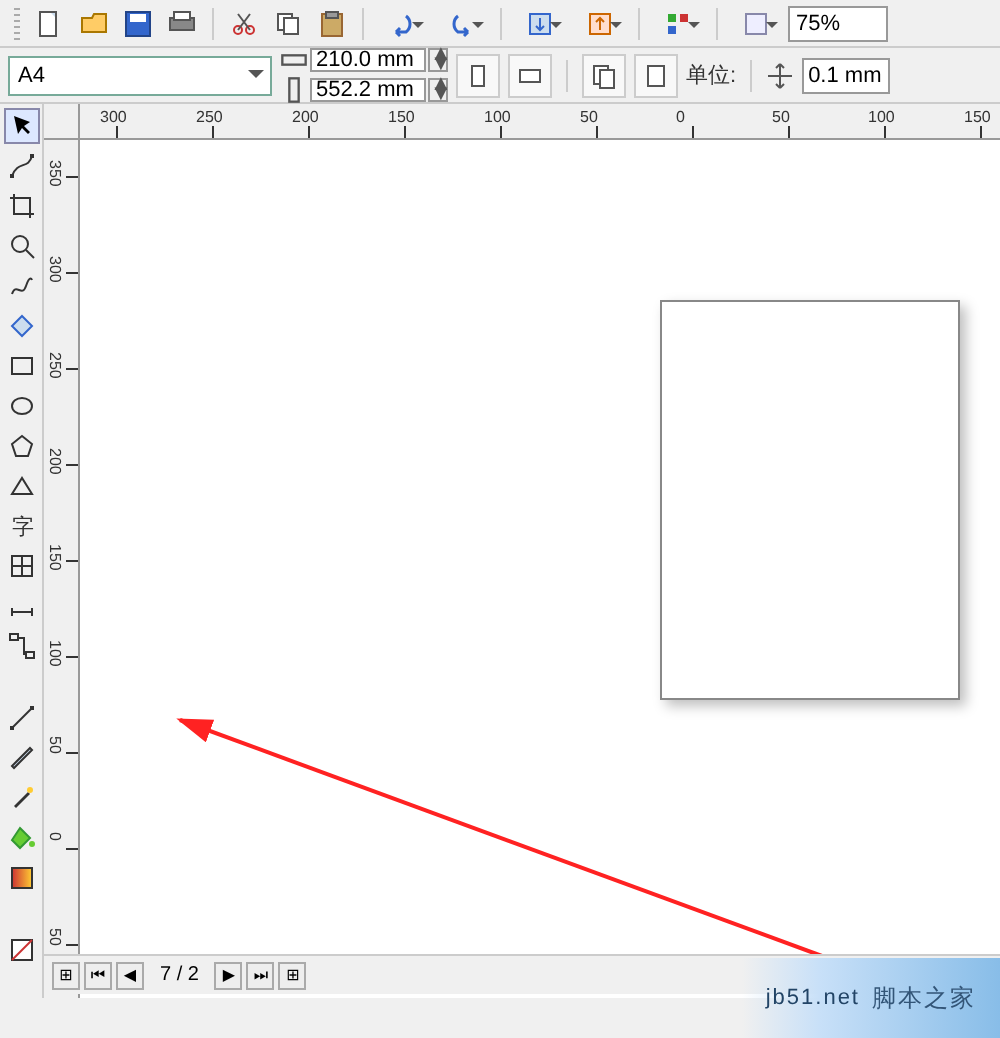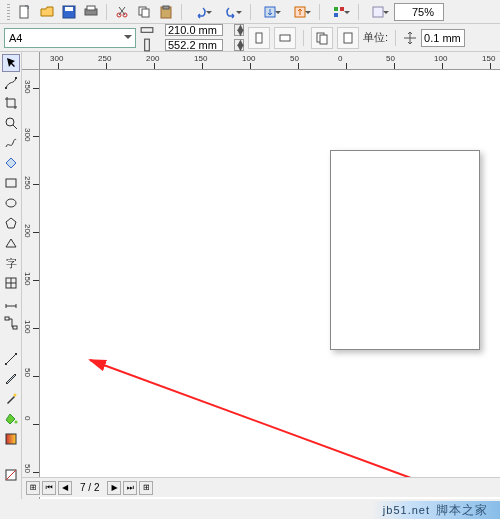--- a/index.html
+++ b/index.html
@@ -3,26 +3,26 @@
 <meta charset="utf-8">
 <style>
 *{box-sizing:border-box;margin:0;padding:0;font-family:"Microsoft YaHei",Tahoma,sans-serif;font-size:11px}
 body{background:#f0f0f0;width:500px;height:519px;overflow:hidden;position:relative}
 .topbar{height:24px;background:#f0f0f0;border-bottom:1px solid #ccc;display:flex;align-items:center;padding:0 4px;gap:2px}
 .divider{width:1px;height:16px;background:#ccc;margin:0 3px}
 .grip{width:3px;height:16px;background:repeating-linear-gradient(180deg,#aaa 0 1px,transparent 1px 3px);margin:0 3px}
 .tbtn{width:20px;height:20px;display:flex;align-items:center;justify-content:center;border:1px solid transparent;cursor:pointer}
 .tbtn.dd{width:28px;position:relative}
 .tbtn.dd::after{content:"";position:absolute;right:2px;top:8px;border:3px solid transparent;border-top-color:#555}
-.zoom{width:50px;height:18px;border:1px solid #999;background:#fff;padding:0 17px;display:flex;align-items:center}
+.zoom{width:50px;height:18px;border:1px solid #999;background:#fff;padding:0 3px;display:flex;align-items:center}
 .propbar{height:28px;background:#f0f0f0;border-bottom:1px solid #ccc;display:flex;align-items:center;padding:0 4px;gap:4px}
 .combo{height:20px;border:1px solid #7a9;background:#fff;display:flex;align-items:center;padding:0 4px;position:relative}
 .combo::after{content:"";position:absolute;right:3px;top:6px;width:0;height:0;border:4px solid transparent;border-top-color:#555}
 .dims{display:flex;flex-direction:column;gap:1px}
-.dimrow{display:flex;align-items:center;gap:11px}
+.dimrow{display:flex;align-items:center;gap:1px}
 .dimbox{width:58px;height:12px;border:1px solid #999;background:#fff;font-size:9px;padding:0 2px;display:flex;align-items:center}
 .spinner{width:10px;height:12px;border:1px solid #999;background:#eee;font-size:7px;display:flex;flex-direction:column}
 .spinner div{flex:1;text-align:center;line-height:5px;color:#555}
 .pbtn{width:22px;height:22px;border:1px solid #ccc;background:#f8f8f8;display:flex;align-items:center;justify-content:center;cursor:pointer}
 .unitlbl{color:#333}
 .nudge{width:44px;height:18px;border:1px solid #999;background:#fff;padding:0 2px;display:flex;align-items:center;font-size:10px}
 .main{display:flex;height:447px}
 .toolbox{width:22px;background:#f0f0f0;border-right:1px solid #ccc;display:flex;flex-direction:column;padding:2px 0;gap:2px}
 .tool{width:18px;height:18px;margin:0 auto;display:flex;align-items:center;justify-content:center;cursor:pointer;border:1px solid transparent}
 .tool.active{border-color:#88a;background:#dde8ff}
@@ -34,21 +34,21 @@
 .rlabel{position:absolute;font-size:8px;color:#333}
 .rtick{position:absolute;background:#333}
 .canvas{position:absolute;top:18px;left:18px;right:0;bottom:0;background:#fff;overflow:hidden}
 .page{position:absolute;right:20px;top:80px;width:150px;height:200px;background:#fff;border:1px solid #888;box-shadow:3px 3px 6px rgba(0,0,0,.25)}
 .arrow{position:absolute;top:65px;left:40px;width:360px;height:360px;pointer-events:none}
 .statusbar{height:20px;background:#f0f0f0;border-top:1px solid #ccc;display:flex;align-items:center;padding:0 4px;gap:2px;position:absolute;bottom:22px;left:22px;right:0}
 .navbtn{width:14px;height:14px;border:1px solid #aaa;background:#eee;display:flex;align-items:center;justify-content:center;font-size:8px;cursor:pointer}
 .pagetab{height:16px;padding:0 10px;border:1px solid #aaa;background:#fff;display:flex;align-items:center;cursor:pointer;font-size:10px;border-bottom:none}
 .pagetab.active{background:#fff;font-weight:bold}
 .pginfo{padding:0 6px;font-size:10px}
-.watermark{position:absolute;bottom:0;right:0;height:18px;display:flex;align-items:center;padding:0 12px;background:linear-gradient(90deg,transparent,#c8e0f8 30%,#88bde8);color:#246;font-size:13px;letter-spacing:1px}
+.watermark{position:absolute;bottom:0;right:0;height:40px;display:flex;align-items:center;padding:0 12px;background:linear-gradient(90deg,transparent,#c8e0f8 30%,#88bde8);color:#246;font-size:13px;letter-spacing:1px}
 .wm-sub{font-size:12px;color:#357;margin-left:6px}
 .ico{width:14px;height:14px}
 </style>
 </head>
 <body>
 
 <div class="topbar">
   <span class="grip"></span>
   <div class="tbtn">
       <svg class="ico" viewBox="0 0 14 14">

